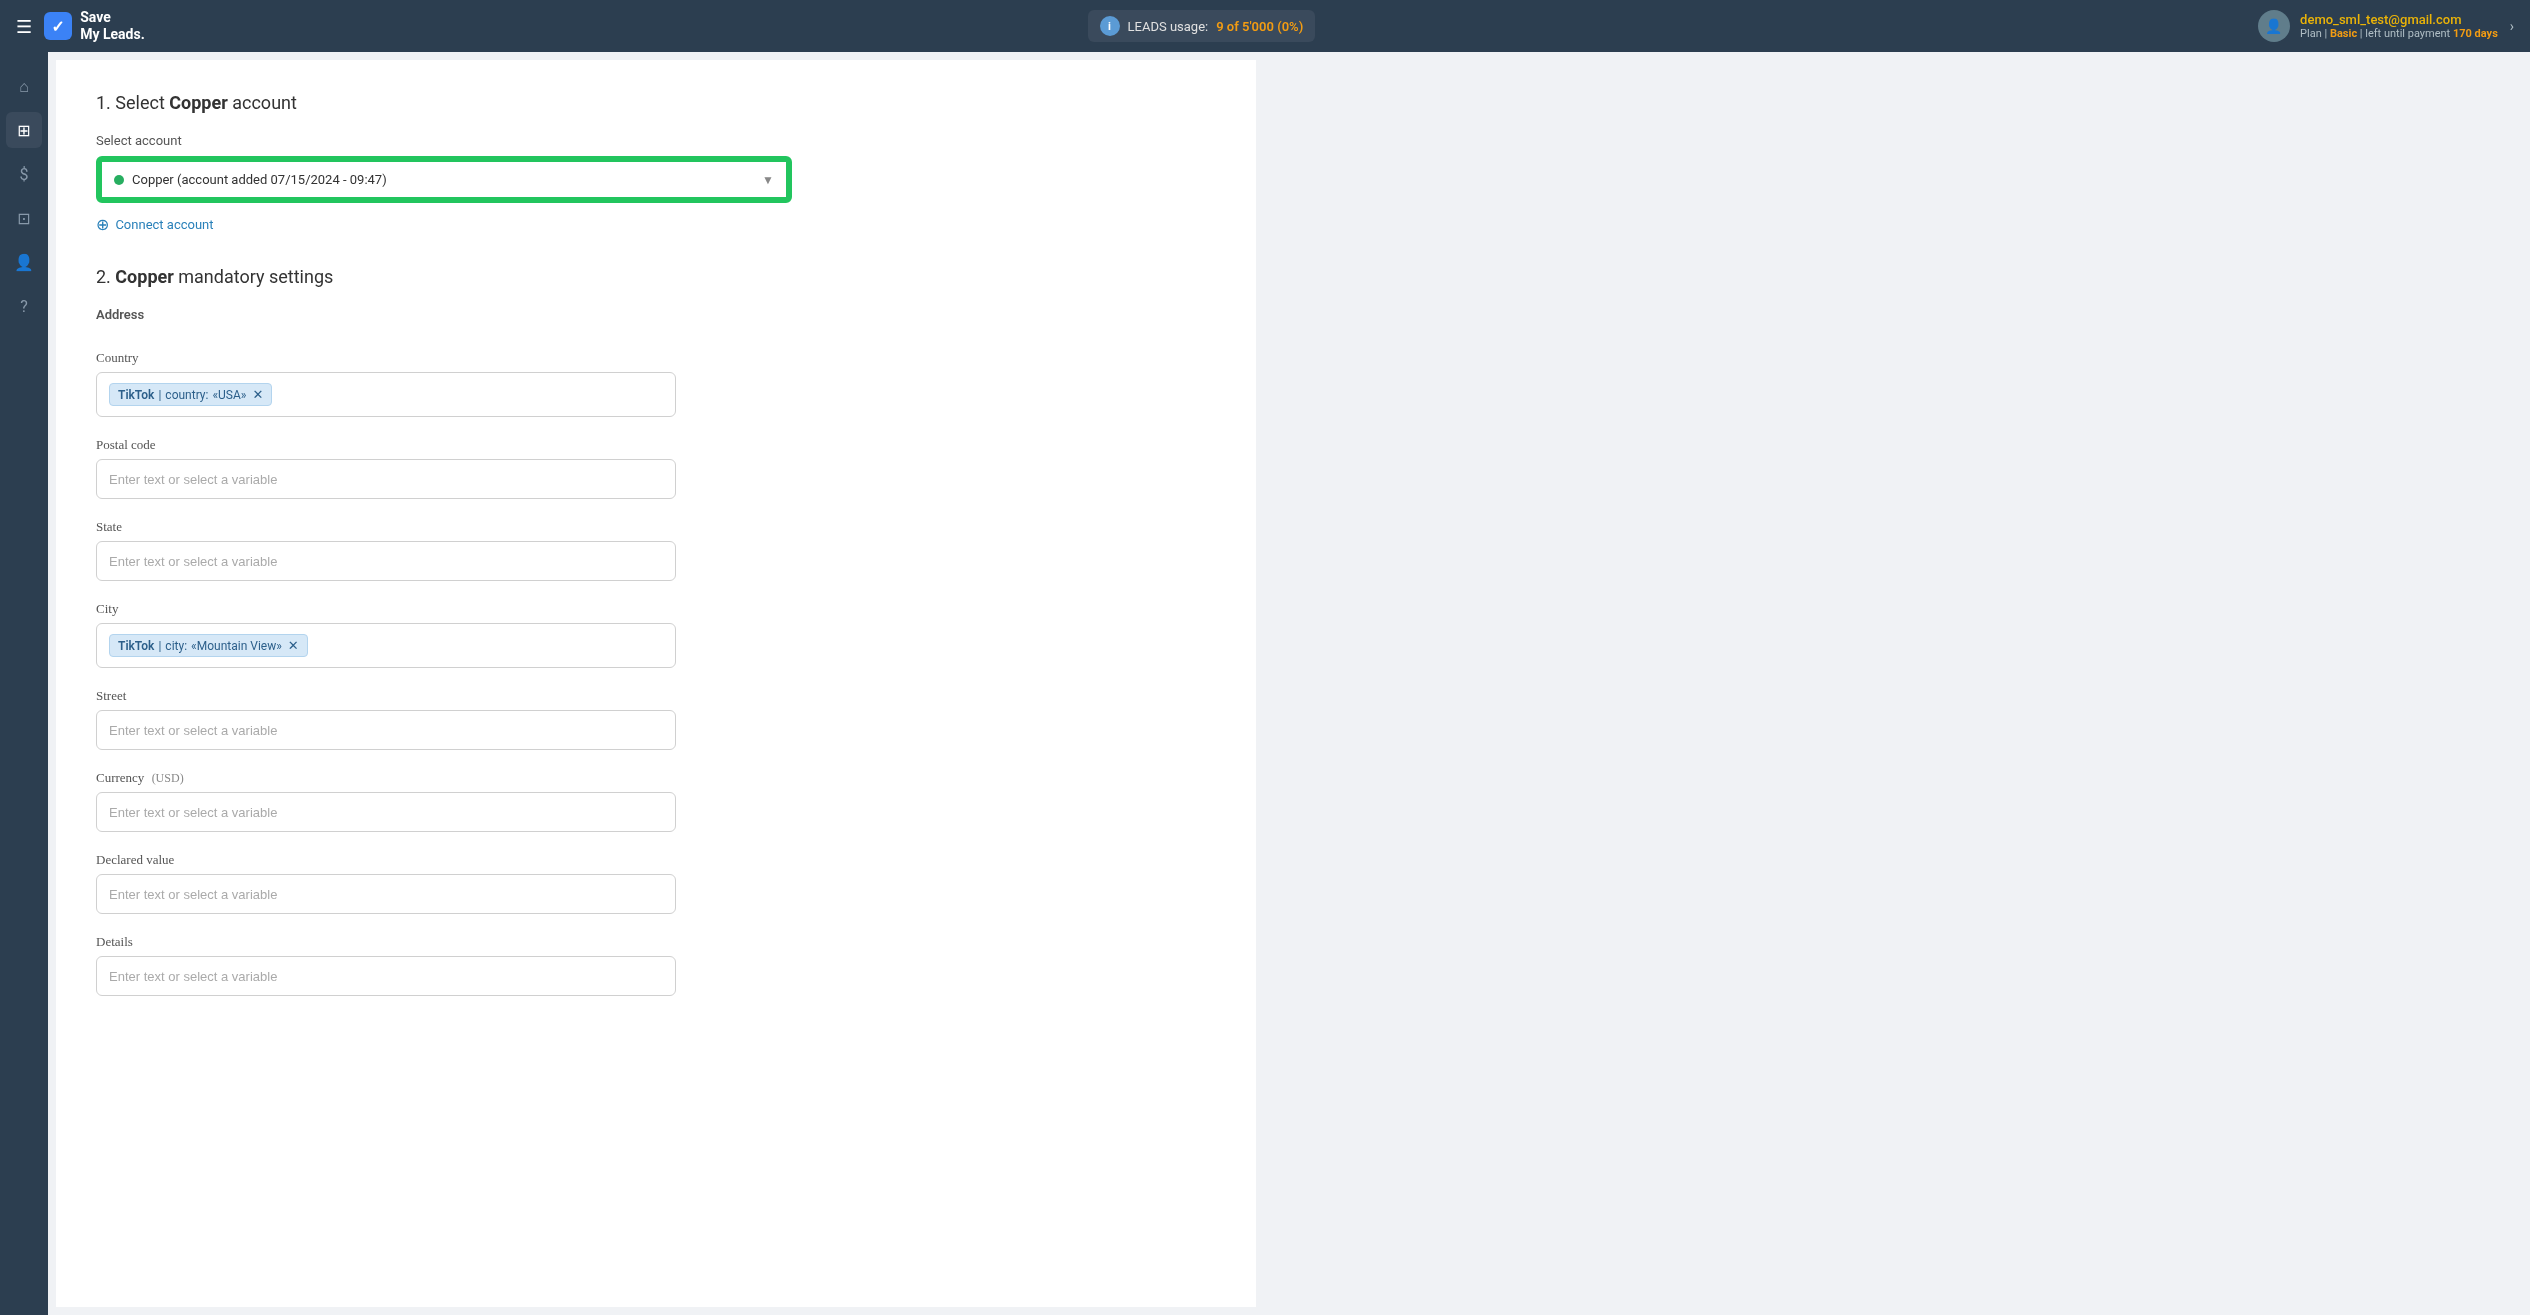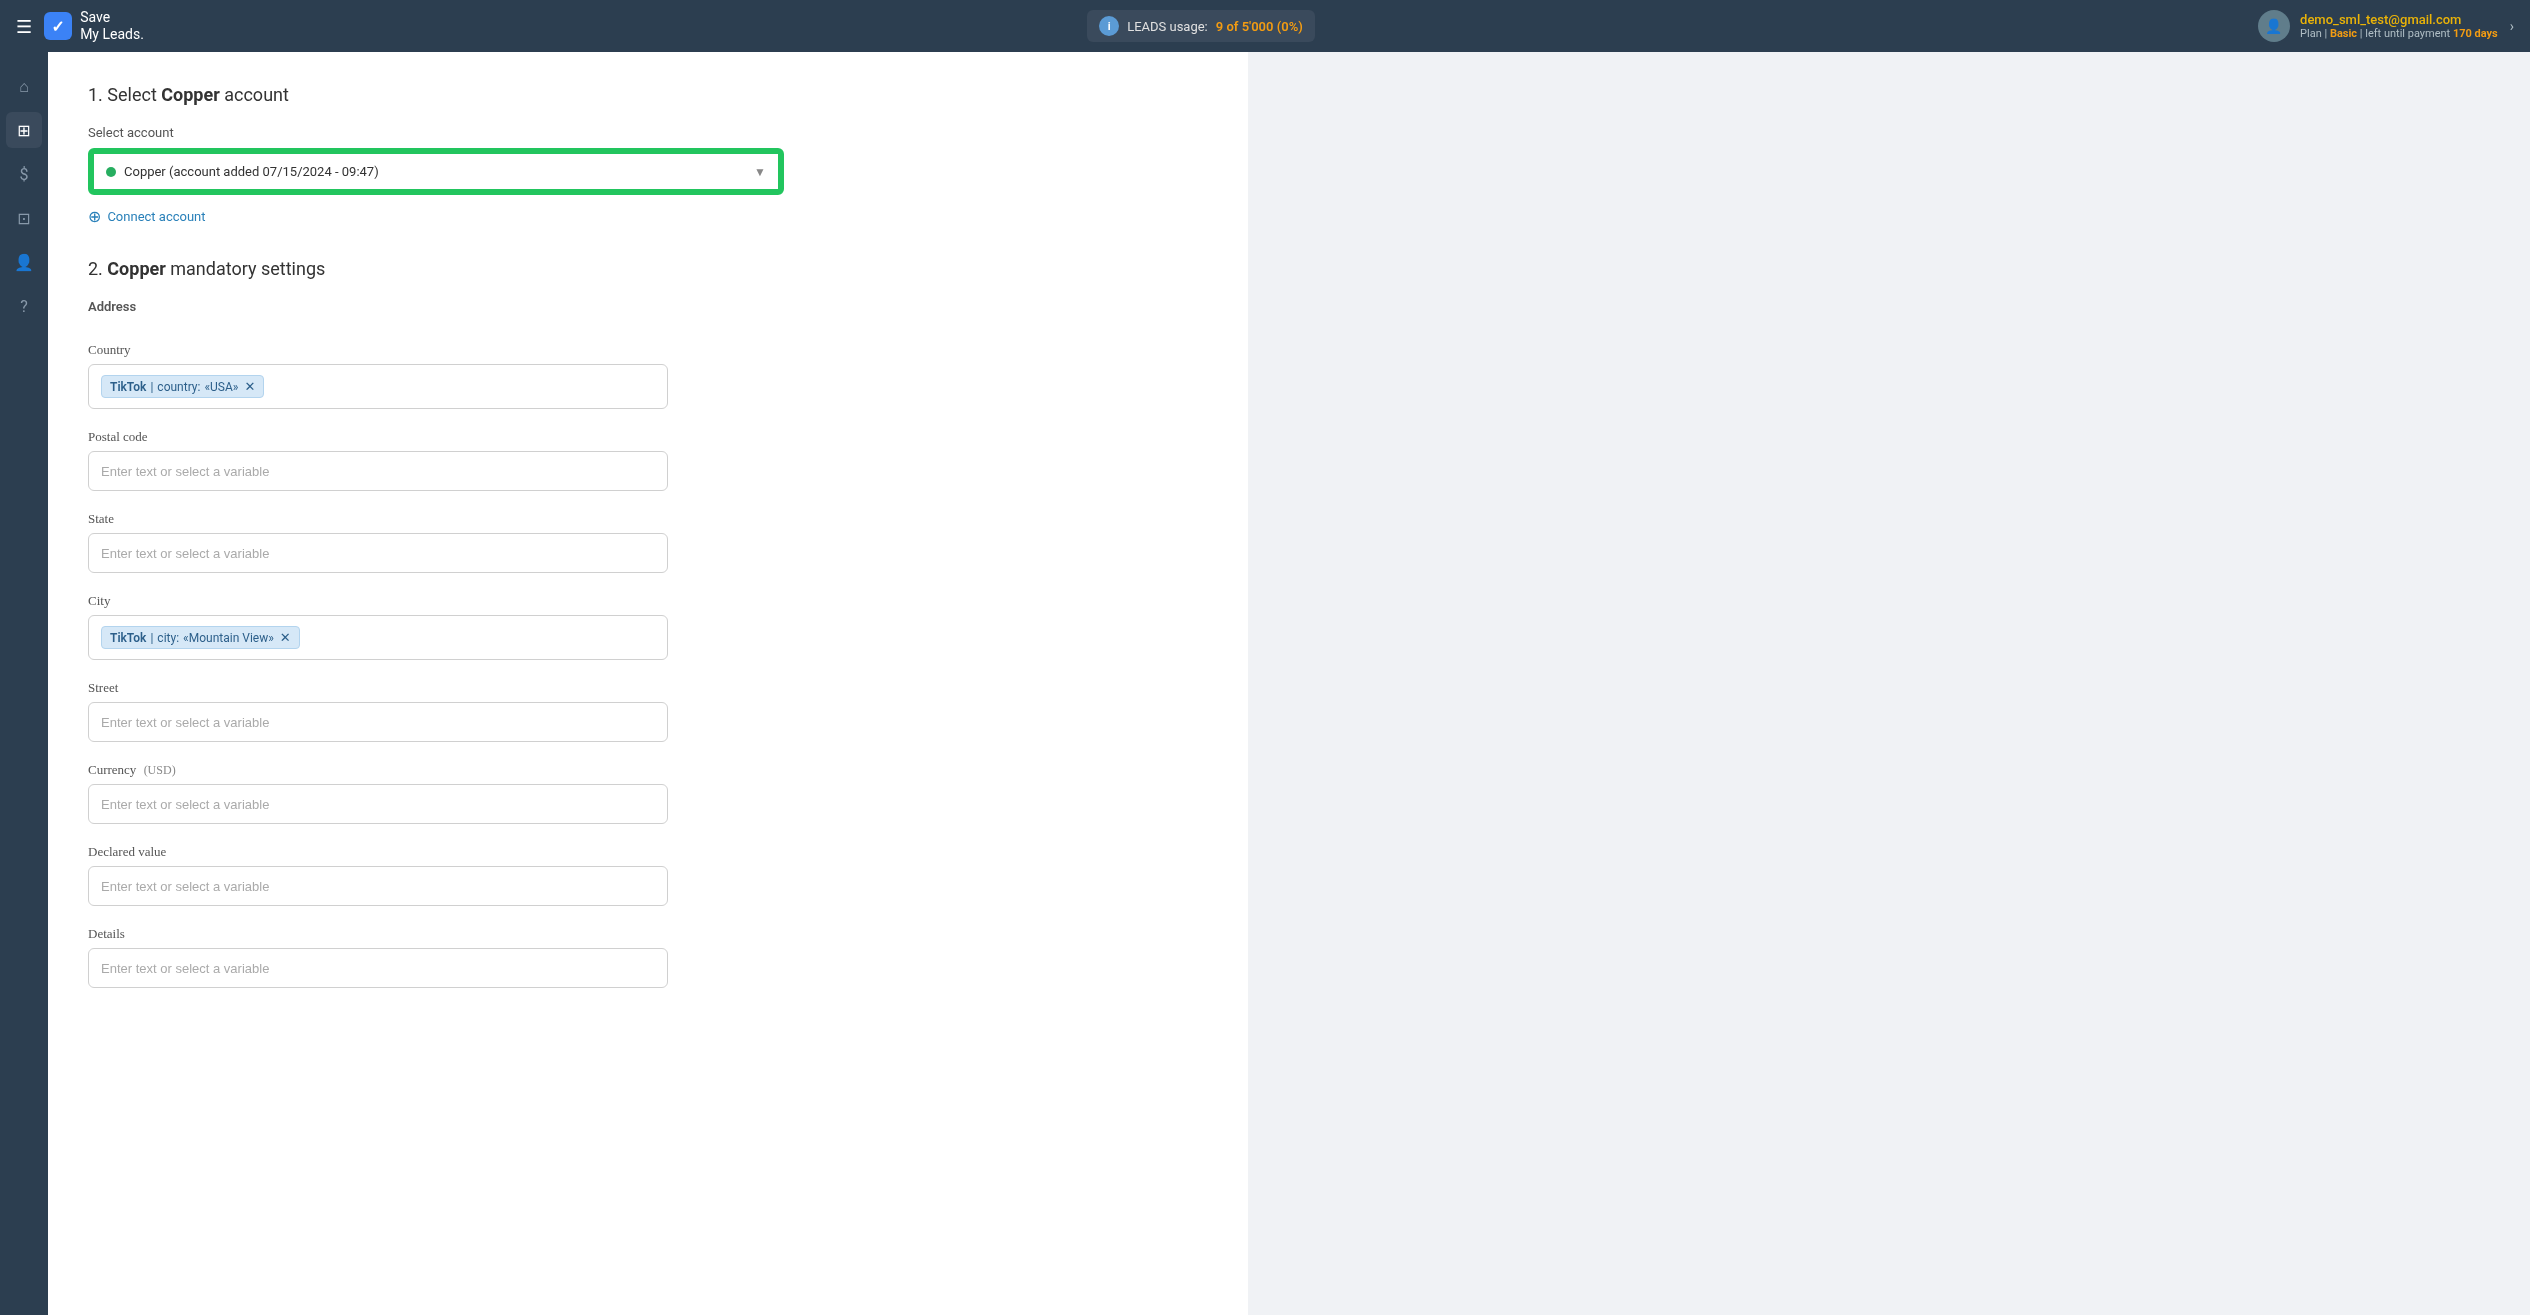--- a/index.html
+++ b/index.html
@@ -14,21 +14,21 @@
       justify-content: space-between;
       padding: 0 16px;
       flex-shrink: 0;
       z-index: 100;
     }
     .navbar-left { display: flex; align-items: center; gap: 12px; }
     .hamburger-icon { color: #fff; font-size: 18px; cursor: pointer; }
     .logo { display: flex; align-items: center; gap: 8px; }
     .logo-icon { width: 28px; height: 28px; background: #3b82f6; border-radius: 6px; display: flex; align-items: center; justify-content: center; }
     .logo-checkmark { color: white; font-size: 16px; font-weight: bold; }
-    .logo-text { color: #fff; font-size: 14px; font-weight: 400; line-height: 1.2; }
+    .logo-text { color: #fff; font-size: 14px; font-weight: 700; line-height: 1.2; }
 
     .navbar-center { display: flex; align-items: center; gap: 8px; }
     .leads-badge { background: #3a4a5c; border-radius: 6px; padding: 6px 12px; display: flex; align-items: center; gap: 8px; }
     .leads-badge-icon { width: 20px; height: 20px; border-radius: 50%; background: #5b9bd5; display: flex; align-items: center; justify-content: center; color: white; font-size: 11px; font-weight: bold; }
     .leads-text { color: #e0e0e0; font-size: 13px; }
     .leads-count { color: #f39c12; font-size: 13px; font-weight: 600; }
 
     .navbar-right { display: flex; align-items: center; gap: 12px; }
     .user-section { display: flex; align-items: center; gap: 10px; }
     .user-avatar { width: 32px; height: 32px; border-radius: 50%; background: #607d8b; display: flex; align-items: center; justify-content: center; color: white; font-size: 14px; }
@@ -64,21 +64,21 @@
       font-size: 16px;
       transition: background 0.2s;
     }
     .sidebar-item.active { color: #fff; background: #3a4a5c; }
 
     
     .content-area {
       flex: 1;
       overflow-y: auto;
       background: #f0f2f5;
-      padding: 0;
+      padding: 8px;
     }
 
     .page-content {
       background: #fff;
       min-height: 100%;
       padding: 32px 40px;
       max-width: 1200px;
     }
 
     

